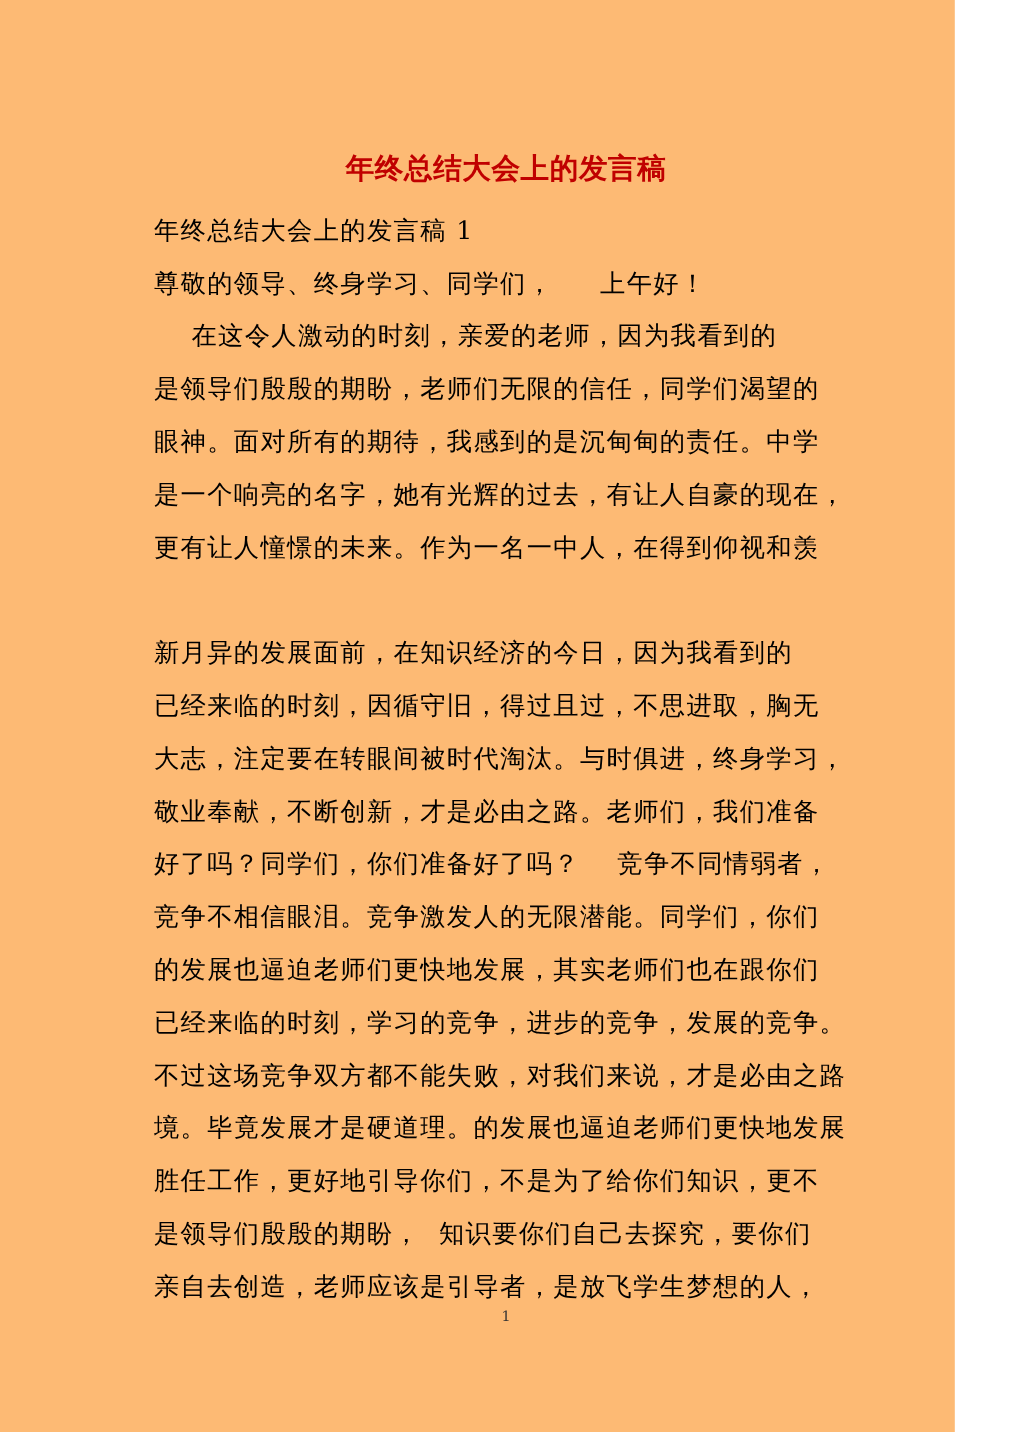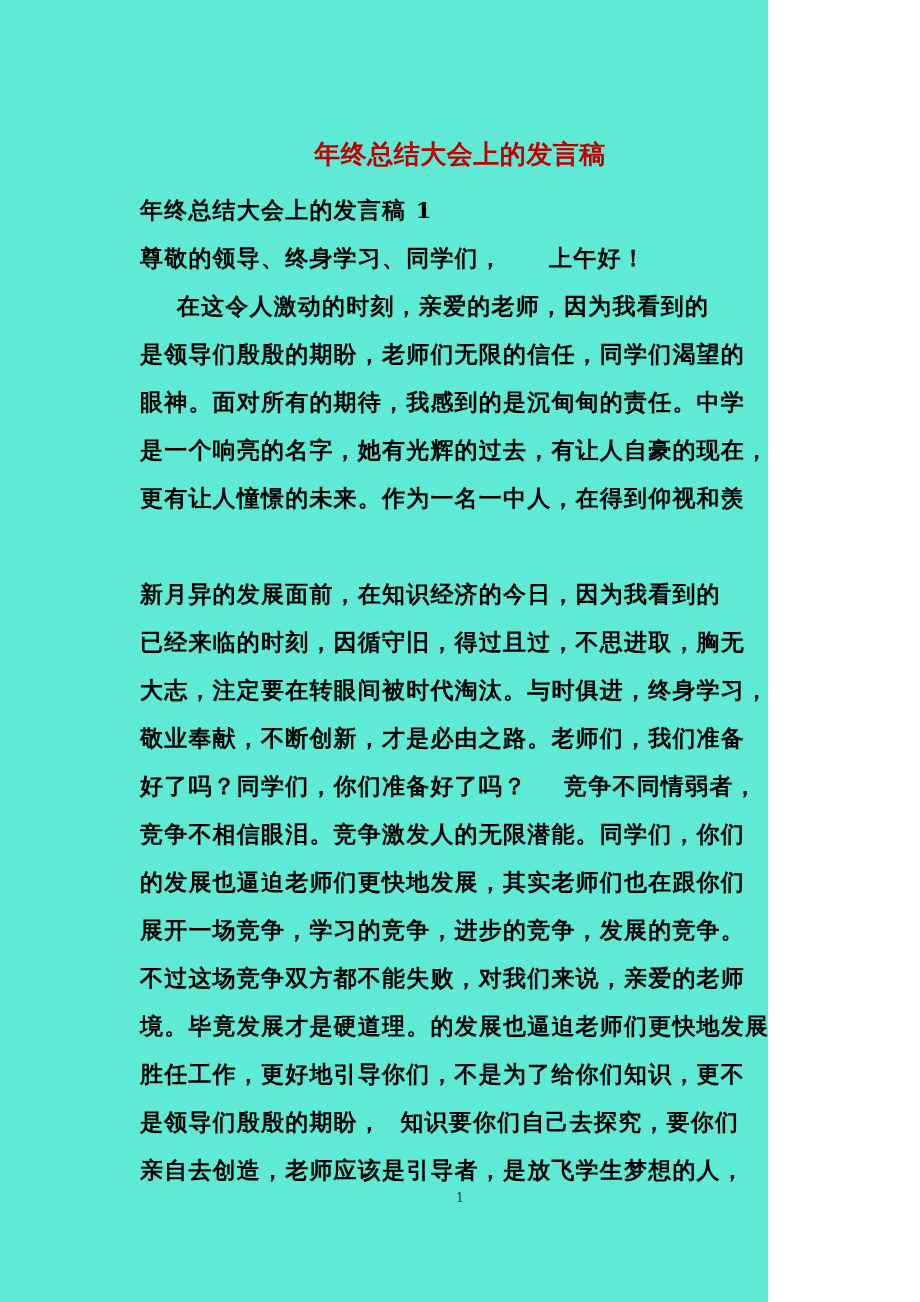--- a/index.html
+++ b/index.html
@@ -1,23 +1,23 @@
 <!DOCTYPE html>
 <html><head>
 <meta charset="utf-8">
 <style>
   html, body { margin: 0; padding: 0; background: #ffffff; }
   body { width: 920px; height: 1302px; position: relative; overflow: hidden;
          font-family: "DejaVu Serif", "Liberation Serif", serif; color: #000; }
-  .page { position: absolute; left: 0; top: 0; width: 768px; height: 1302px; background: #5eead4; }
+  .page { position: absolute; left: 0; top: 0; width: 868px; height: 1302px; background: #fdba74; }
   .title { position: absolute; left: 0; width: 920px; top: 136px; text-align: center;
            font-family: "DejaVu Sans", "Liberation Sans", sans-serif; font-weight: bold;
            font-size: 26px; color: #c00000; letter-spacing: 0.5px; line-height: 36px; }
   .line { position: absolute; left: 140px; font-size: 23px; line-height: 32px;
-          white-space: pre; letter-spacing: 1.2px; font-weight: bold; }
+          white-space: pre; letter-spacing: 1.2px; }
   .page-number { position: absolute; left: 0; width: 920px; top: 1190px; text-align: center;
                  font-size: 13px; color: #333; }
 </style>
 </head>
 <body>
 
 <div class="page">
   <div class="title">年终总结大会上的发言稿</div>
 
   <div class="line" style="top:194px">年终总结大会上的发言稿 1</div>
@@ -28,21 +28,21 @@
   <div class="line" style="top:386px">眼神。面对所有的期待，我感到的是沉甸甸的责任。中学</div>
   <div class="line" style="top:434px">是一个响亮的名字，她有光辉的过去，有让人自豪的现在，</div>
   <div class="line" style="top:482px">更有让人憧憬的未来。作为一名一中人，在得到仰视和羡</div>
   <div class="line" style="top:578px">新月异的发展面前，在知识经济的今日，因为我看到的</div>
   <div class="line" style="top:626px">已经来临的时刻，因循守旧，得过且过，不思进取，胸无</div>
   <div class="line" style="top:674px">大志，注定要在转眼间被时代淘汰。与时俱进，终身学习，</div>
   <div class="line" style="top:722px">敬业奉献，不断创新，才是必由之路。老师们，我们准备</div>
   <div class="line" style="top:770px">好了吗？同学们，你们准备好了吗？    竞争不同情弱者，</div>
   <div class="line" style="top:818px">竞争不相信眼泪。竞争激发人的无限潜能。同学们，你们</div>
   <div class="line" style="top:866px">的发展也逼迫老师们更快地发展，其实老师们也在跟你们</div>
-  <div class="line" style="top:914px">展开一场竞争，学习的竞争，进步的竞争，发展的竞争。</div>
-  <div class="line" style="top:962px">不过这场竞争双方都不能失败，对我们来说，亲爱的老师</div>
+  <div class="line" style="top:914px">已经来临的时刻，学习的竞争，进步的竞争，发展的竞争。</div>
+  <div class="line" style="top:962px">不过这场竞争双方都不能失败，对我们来说，才是必由之路</div>
   <div class="line" style="top:1010px">境。毕竟发展才是硬道理。的发展也逼迫老师们更快地发展</div>
   <div class="line" style="top:1058px">胜任工作，更好地引导你们，不是为了给你们知识，更不</div>
   <div class="line" style="top:1106px">是领导们殷殷的期盼，  知识要你们自己去探究，要你们</div>
   <div class="line" style="top:1154px">亲自去创造，老师应该是引导者，是放飞学生梦想的人，</div>
 
   <div class="page-number">1</div>
 </div>
 
 </body></html>

